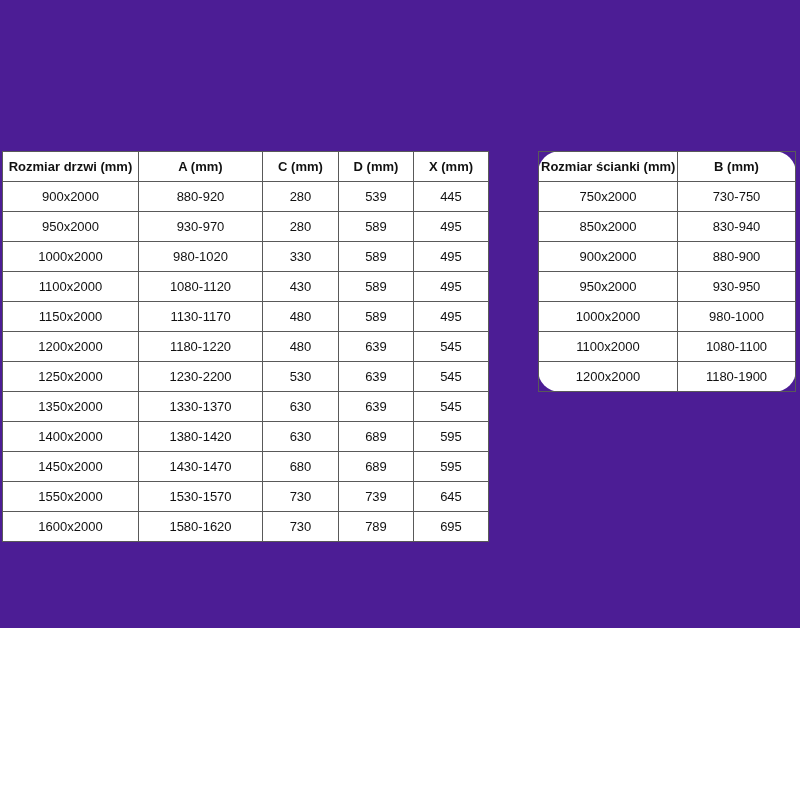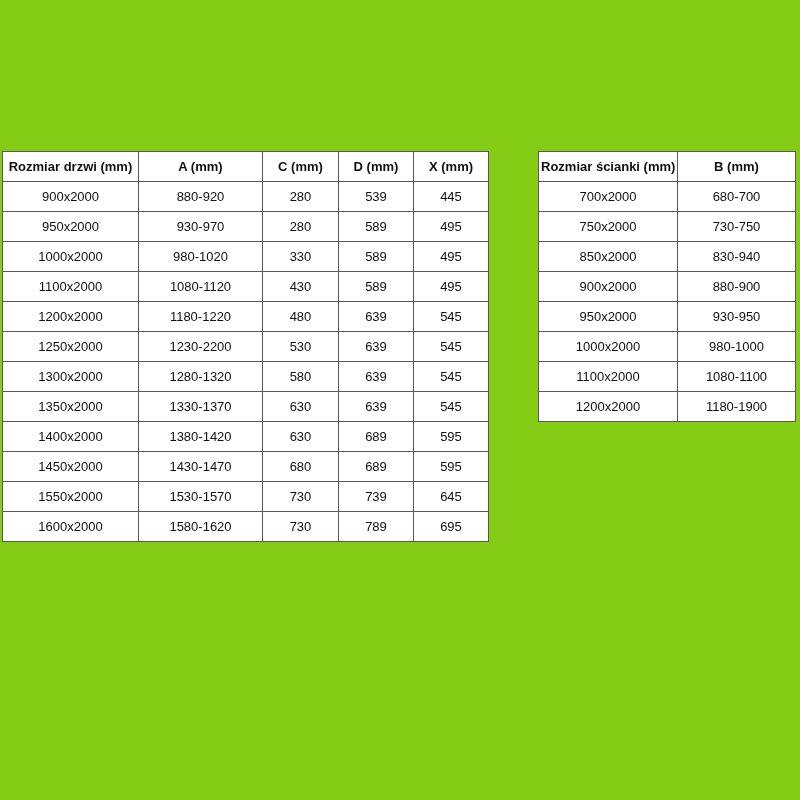--- a/index.html
+++ b/index.html
@@ -4,32 +4,32 @@
 <style>
   html, body {
     margin: 0;
     padding: 0;
     background: #ffffff;
     font-family: "Liberation Sans", sans-serif;
   }
   .page {
     position: relative;
     width: 800px;
-    height: 800px;
-    background: #84cc16;
+    height: 628px;
+    background: #4c1d95;
     overflow: hidden;
   }
   table.dim-table {
     position: absolute;
     border-collapse: collapse;
     table-layout: fixed;
     background: #ffffff;
   }
   #doors-table { left: 2px;   top: 151px; width: 486px; }
-  #walls-table { left: 538px; top: 151px; width: 257px; }
+  #walls-table { left: 538px; top: 151px; width: 257px; border-radius: 22px; }
   .dim-table th, .dim-table td {
     border: 1.5px solid #595959;
     height: 29px;
     padding: 0 2px;
     text-align: center;
     vertical-align: middle;
     font-size: 13px;
     color: #111111;
     white-space: nowrap;
     overflow: hidden;
@@ -86,37 +86,37 @@
           <td>495</td>
         </tr>
         <tr>
           <td>1100x2000</td>
           <td>1080-1120</td>
           <td>430</td>
           <td>589</td>
           <td>495</td>
         </tr>
         <tr>
+          <td>1150x2000</td>
+          <td>1130-1170</td>
+          <td>480</td>
+          <td>589</td>
+          <td>495</td>
+        </tr>
+        <tr>
           <td>1200x2000</td>
           <td>1180-1220</td>
           <td>480</td>
           <td>639</td>
           <td>545</td>
         </tr>
         <tr>
           <td>1250x2000</td>
           <td>1230-2200</td>
           <td>530</td>
-          <td>639</td>
-          <td>545</td>
-        </tr>
-        <tr>
-          <td>1300x2000</td>
-          <td>1280-1320</td>
-          <td>580</td>
           <td>639</td>
           <td>545</td>
         </tr>
         <tr>
           <td>1350x2000</td>
           <td>1330-1370</td>
           <td>630</td>
           <td>639</td>
           <td>545</td>
         </tr>
@@ -157,24 +157,20 @@
         <col style="width: 118px;">
       </colgroup>
       <thead>
         <tr>
           <th>Rozmiar ścianki (mm)</th>
           <th>B (mm)</th>
         </tr>
       </thead>
       <tbody>
         <tr>
-          <td>700x2000</td>
-          <td>680-700</td>
-        </tr>
-        <tr>
           <td>750x2000</td>
           <td>730-750</td>
         </tr>
         <tr>
           <td>850x2000</td>
           <td>830-940</td>
         </tr>
         <tr>
           <td>900x2000</td>
           <td>880-900</td>

